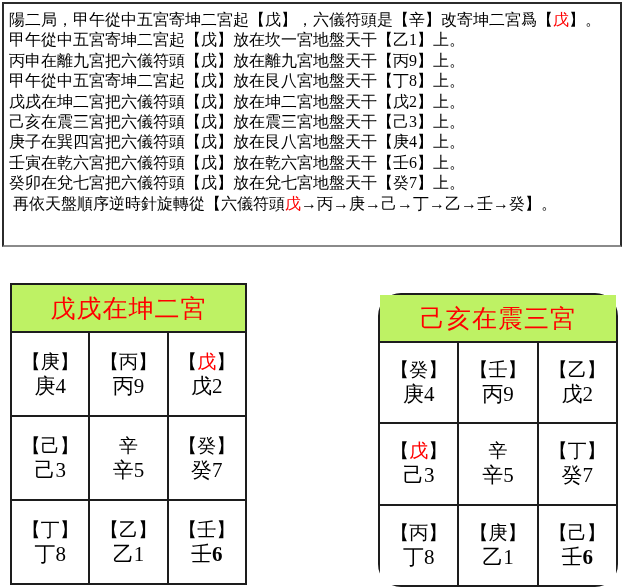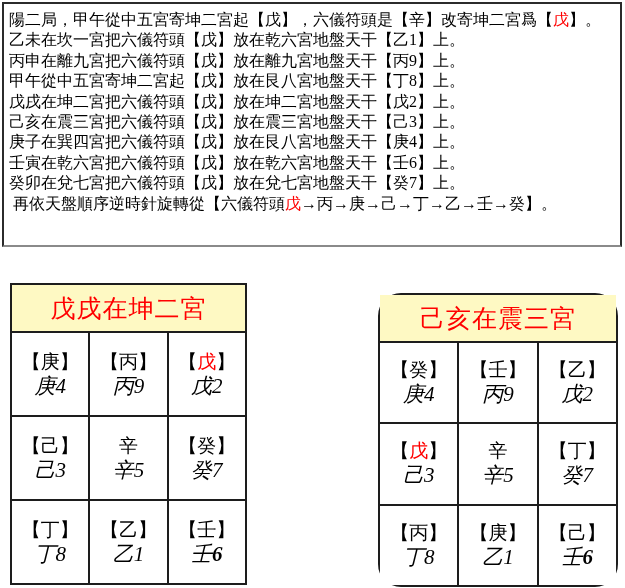--- a/index.html
+++ b/index.html
@@ -38,51 +38,51 @@
     position:absolute;
     box-sizing:border-box;
     background:var(--grid);
     border:2px solid var(--grid);
     display:flex;flex-direction:column;
   }
   #table0{left:10px;top:283px;width:237px;height:302px;}
   #table1{left:378px;top:293px;width:240px;height:294px;border-radius:23px;}
   .qtitle{
     flex:none;height:46px;
-    background:#fef9c3;
+    background:#bef264;
     color:var(--red);
     font-size:25px;
     display:flex;align-items:center;justify-content:center;
     letter-spacing:1px;
   }
   .qgrid{
     flex:1;
     margin-top:2px;
     display:grid;
     grid-template-columns:1fr 1fr 1fr;
     grid-template-rows:1fr 1fr 1fr;
     gap:2px;
     background:var(--grid);
   }
   .qcell{
     background:#ffffff;
     display:flex;flex-direction:column;
     align-items:center;justify-content:center;
   }
   .qcell .l1{font-size:19px;line-height:23px;}
-  .qcell .l2{font-size:21px;line-height:26px;font-style:italic;}
+  .qcell .l2{font-size:21px;line-height:26px;}
 </style>
 </head>
 <body>
 
 <div class="page">
 
   <div class="notes" id="notes">
       <div class="note-line"><span>陽二局，甲午從中五宮寄坤二宮起【戊】，六儀符頭是【辛】改寄坤二宮爲【</span><span class="red">戊</span><span>】。</span></div>
-      <div class="note-line"><span>乙未在坎一宮把六儀符頭【戊】放在乾六宮地盤天干【乙1】上。</span></div>
+      <div class="note-line"><span>甲午從中五宮寄坤二宮起【戊】放在坎一宮地盤天干【乙1】上。</span></div>
       <div class="note-line"><span>丙申在離九宮把六儀符頭【戊】放在離九宮地盤天干【丙9】上。</span></div>
       <div class="note-line"><span>甲午從中五宮寄坤二宮起【戊】放在艮八宮地盤天干【丁8】上。</span></div>
       <div class="note-line"><span>戊戌在坤二宮把六儀符頭【戊】放在坤二宮地盤天干【戊2】上。</span></div>
       <div class="note-line"><span>己亥在震三宮把六儀符頭【戊】放在震三宮地盤天干【己3】上。</span></div>
       <div class="note-line"><span>庚子在巽四宮把六儀符頭【戊】放在艮八宮地盤天干【庚4】上。</span></div>
       <div class="note-line"><span>壬寅在乾六宮把六儀符頭【戊】放在乾六宮地盤天干【壬6】上。</span></div>
       <div class="note-line"><span>癸卯在兌七宮把六儀符頭【戊】放在兌七宮地盤天干【癸7】上。</span></div>
       <div class="note-line"><span> 再依天盤順序逆時針旋轉從【六儀符頭</span><span class="red">戊</span><span>→丙→庚→己→丁→乙→壬→癸】。</span></div>
     </div>
 

